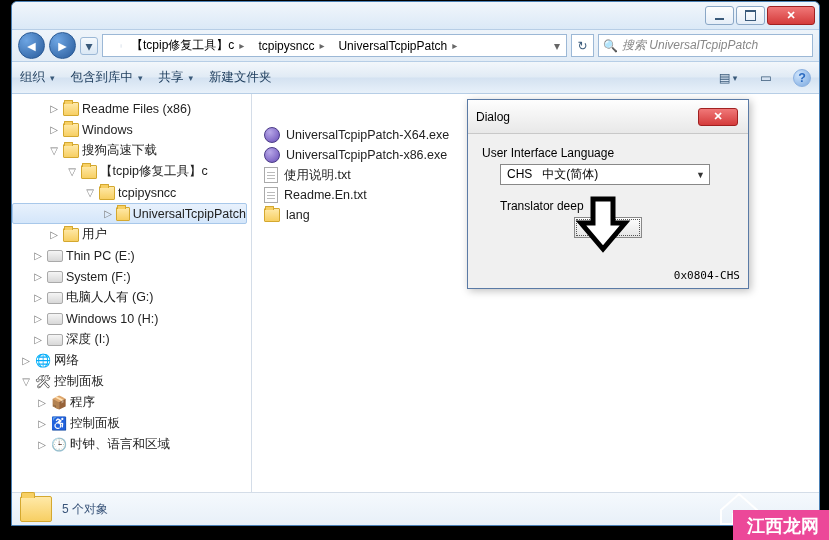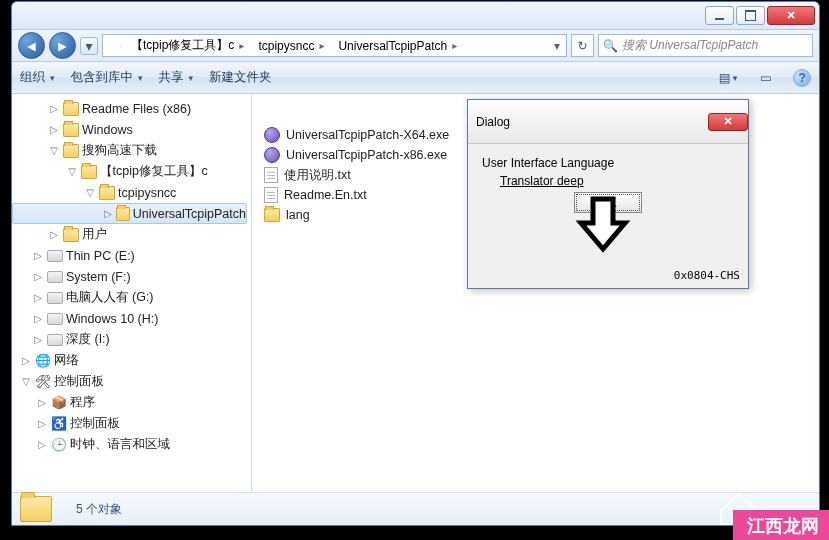--- a/index.html
+++ b/index.html
@@ -43,33 +43,33 @@
 
 .content{flex:1;padding:8px 12px;font-size:12.5px;color:#222;text-align:center;}
 .content .colhdr{color:#3a557a;font-size:12px;margin-bottom:6px;}
 .content .item{display:flex;align-items:center;height:20px;gap:6px;}
 .content .exeico{width:16px;height:16px;border-radius:50%;background:radial-gradient(circle at 35% 30%,#b8a8e8,#6a4fb8);border:1px solid #4a3a88;display:inline-block;}
 .content .txtico{width:14px;height:16px;background:#fff;border:1px solid #aaa;position:relative;display:inline-block;}
 .content .txtico::before{content:"";position:absolute;top:4px;left:2px;right:2px;height:1px;background:#bbb;box-shadow:0 3px #bbb,0 6px #bbb;}
 .content .fico{width:16px;height:14px;background:linear-gradient(#ffe9a8,#f7cf63);border:1px solid #d4a82f;border-radius:1px;position:relative;display:inline-block;}
 .content .fico::before{content:"";position:absolute;top:-3px;left:0;width:7px;height:3px;background:#f7cf63;border:1px solid #d4a82f;border-bottom:none;border-radius:1px 1px 0 0;}
 
-.statusbar{height:33px;border-top:1px solid #d4dde8;display:flex;align-items:center;padding:0 8px;gap:24px;font-size:12px;color:#3a557a;background:linear-gradient(#f5f9fd,#e8f0f8);}
+.statusbar{height:33px;border-top:1px solid #d4dde8;display:flex;align-items:center;padding:0 8px;gap:10px;font-size:12px;color:#3a557a;background:linear-gradient(#f5f9fd,#e8f0f8);}
 .statusbar .bigfolder{width:32px;height:26px;background:linear-gradient(#ffe9a8,#f7cf63);border:1px solid #d4a82f;border-radius:2px;position:relative;}
 .statusbar .bigfolder::before{content:"";position:absolute;top:-5px;left:0;width:12px;height:5px;background:#f7cf63;border:1px solid #d4a82f;border-bottom:none;border-radius:2px 2px 0 0;}
 
 
 .dialog{position:absolute;left:467px;top:99px;width:282px;height:190px;background:#f0f0f0;border:1px solid #5a7aa5;box-shadow:2px 2px 8px rgba(0,0,0,.25);}
-.dlgtitle{height:44px;background:linear-gradient(#fefefe,#e8e8e8);border-bottom:1px solid #c8c8c8;display:flex;align-items:center;justify-content:space-between;padding:0 0 0 8px;font-size:12px;}
+.dlgtitle{height:34px;background:linear-gradient(#fefefe,#e8e8e8);border-bottom:1px solid #c8c8c8;display:flex;align-items:center;justify-content:space-between;padding:0 10px 0 8px;font-size:12px;}
 .dlgclose{width:40px;height:18px;background:linear-gradient(#f07878,#d43b3b);border:1px solid #a02020;border-radius:3px;color:#fff;display:flex;align-items:center;justify-content:center;font-size:11px;font-weight:bold;}
 .dlgbody{padding:12px 14px;font-family:"SimSun","MS Sans Serif",sans-serif;font-size:12px;}
 .dlgbody .lbl{margin-bottom:4px;}
 .dlgbody .combo{width:210px;height:21px;border:1px solid #888;background:#fff;display:flex;align-items:center;justify-content:space-between;padding:0 4px 0 6px;margin-left:18px;margin-bottom:14px;}
 .dlgbody .combo .arr{font-size:9px;color:#333;}
-.dlgbody .trans{margin-left:18px;margin-bottom:4px;text-decoration:underline;}
+.dlgbody .trans{margin-left:18px;margin-bottom:4px;}
 .dlgbody .okrow{display:flex;justify-content:center;position:relative;}
 .dlgbody .okbtn{width:68px;height:21px;border:1px solid #888;background:linear-gradient(#fefefe,#e5e5e5);font-size:12px;display:flex;align-items:center;justify-content:center;outline:1px dotted #555;outline-offset:-3px;}
 .bigarrow{position:absolute;left:573px;top:195px;width:60px;height:60px;pointer-events:none;}
 .dlgcode{position:absolute;right:8px;bottom:6px;font-size:11px;font-family:"SimSun",monospace;padding-left:26px;}
 
 .watermark{position:absolute;right:0;bottom:0;background:#ec4899;color:#fff;font-size:18px;font-weight:bold;padding:4px 10px 2px 14px;}
 .houseico{position:absolute;right:68px;bottom:14px;width:44px;height:36px;}
 </style>
 </head>
 <body>
@@ -233,20 +233,24 @@
   </div>
 </div>
 
 <div class="dialog">
   <div class="dlgtitle">
     <span>Dialog</span>
     <div class="dlgclose">✕</div>
   </div>
   <div class="dlgbody">
     <div class="lbl">User Interface Language</div>
+    <div class="combo">
+      <span><span>CHS</span>&nbsp;&nbsp;&nbsp;<span>中文(简体)</span></span>
+      <span class="arr">▼</span>
+    </div>
     <div class="trans">Translator deep</div>
     <div class="okrow">
       <div class="okbtn">OK</div>
     </div>
     <div class="dlgcode">0x0804-CHS</div>
   </div>
 </div>
 
 <svg class="bigarrow" viewBox="0 0 60 60">
   <path d="M20 4 L40 4 L40 28 L52 28 L30 54 L8 28 L20 28 Z" fill="#fff" stroke="#000" stroke-width="5"></path>

